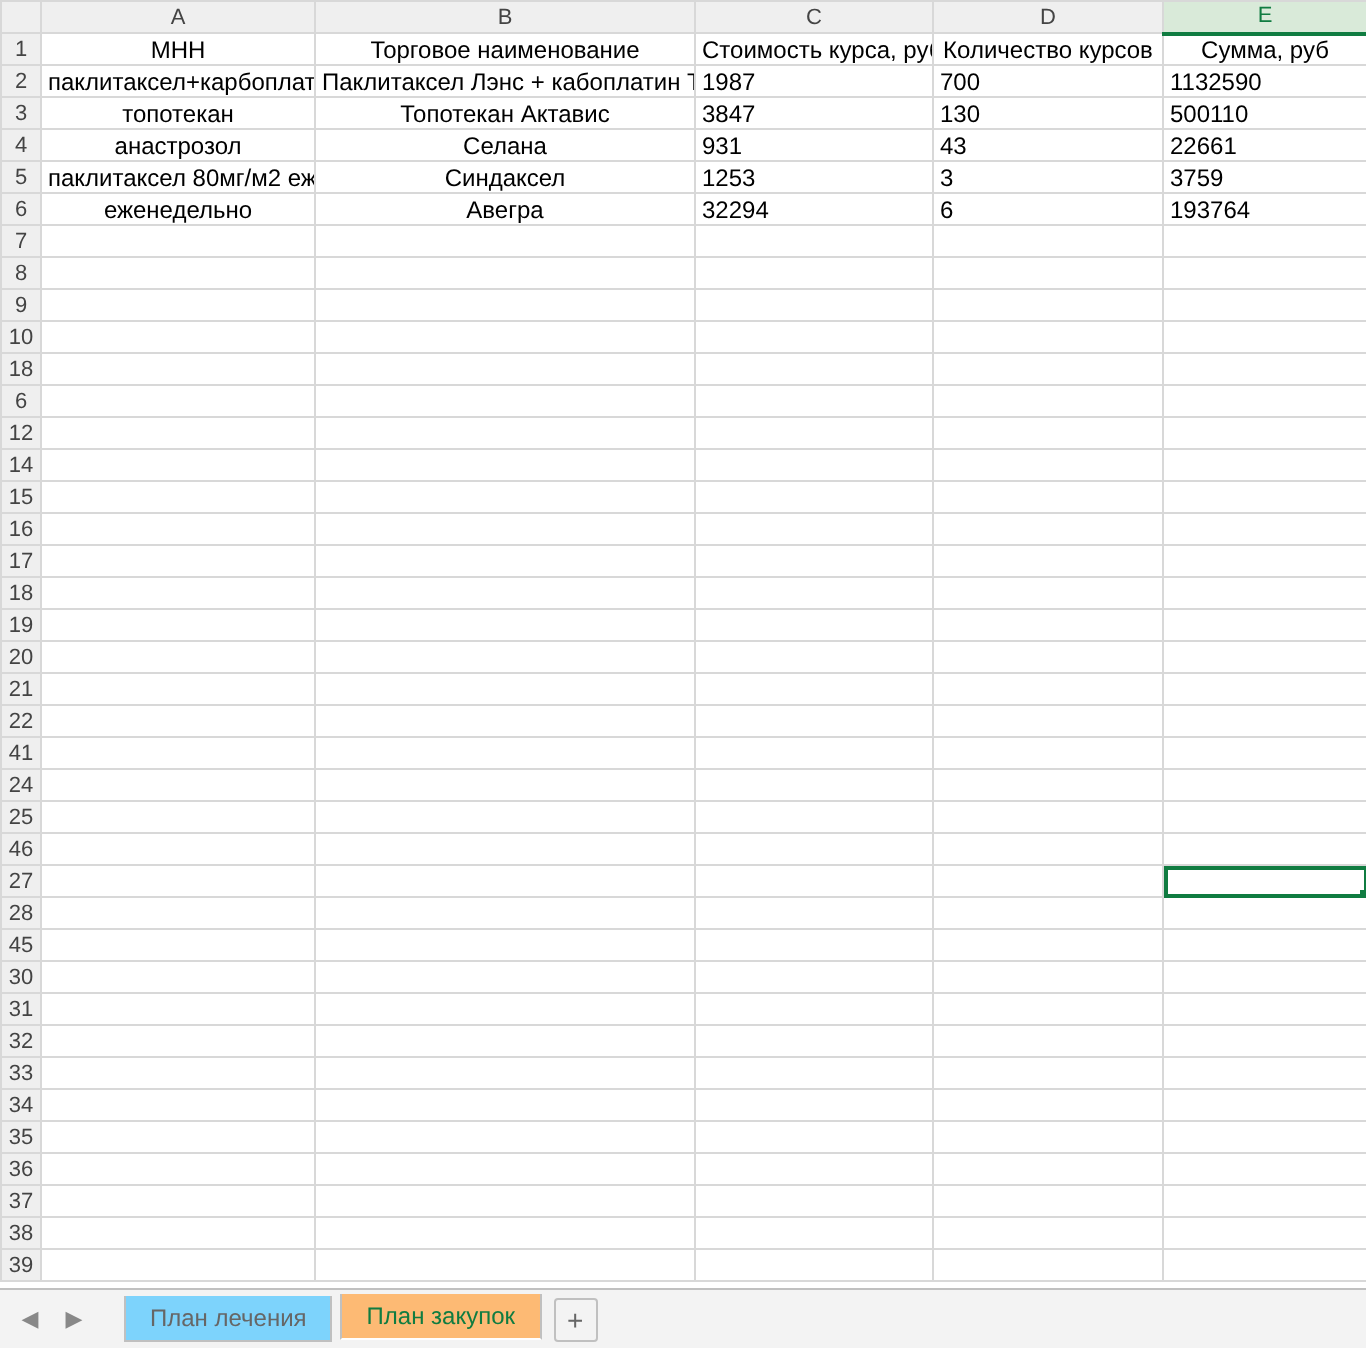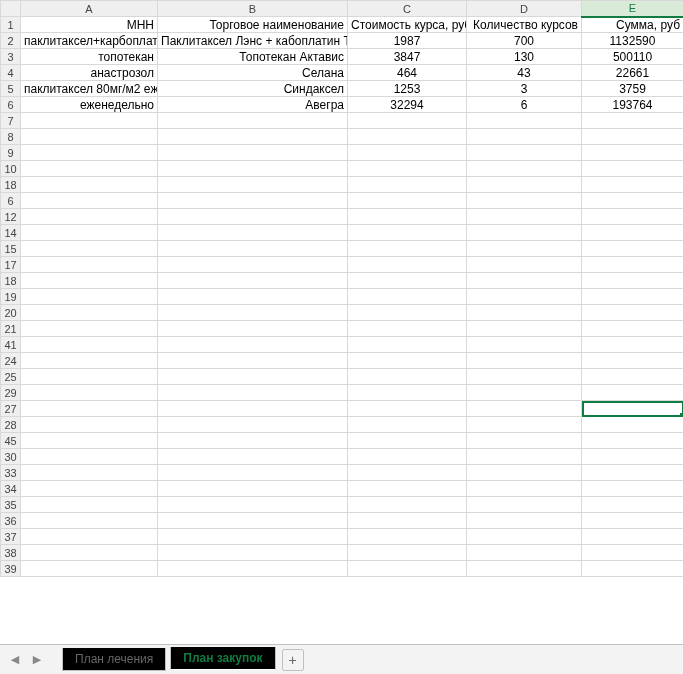--- a/index.html
+++ b/index.html
@@ -41,22 +41,22 @@
     font-size: 11px;
   }
   th.rowhdr, td.rowhdr {
     background: #efefef;
     text-align: center;
     color: #444;
     font-size: 11px;
     width: 20px;
   }
   .corner { background: #efefef; }
-  td.num { text-align: center; }
-  td.txt { text-align: right; }
+  td.num { text-align: left; }
+  td.txt { text-align: center; }
   
   th.active-col {
     background: #d9ead9;
     border-bottom: 2px solid #107c41;
     color: #107c41;
   }
   
   td.selected {
     outline: 2px solid #107c41;
     outline-offset: -2px;
@@ -85,28 +85,28 @@
     width: 18px; height: 18px;
     display: flex; align-items:center; justify-content:center;
     color: #888;
     cursor: default;
     font-size: 11px;
   }
   .tab {
     padding: 4px 12px;
     border: 1px solid #c0c0c0;
     border-top: none;
-    background: #000000;
+    background: #7dd3fc;
     color: #666;
     cursor: pointer;
   }
   .tab.active {
-    background: #000000;
+    background: #fdba74;
     color: #107c41;
-    font-weight: bold;
+    font-weight: normal;
     border-bottom: 1px solid #fff;
     position: relative;
     top: -1px;
   }
   .addtab {
     width: 22px; height: 22px;
     display:flex; align-items:center; justify-content:center;
     border: 1px solid #c0c0c0;
     border-radius: 2px;
     color:#666;
@@ -161,21 +161,21 @@
           <td class="txt">топотекан</td>
           <td class="txt">Топотекан Актавис</td>
           <td class="num">3847</td>
           <td class="num">130</td>
           <td class="num">500110</td>
         </tr>
         <tr>
           <td class="rowhdr">4</td>
           <td class="txt">анастрозол</td>
           <td class="txt">Селана</td>
-          <td class="num">464</td>
+          <td class="num">931</td>
           <td class="num">43</td>
           <td class="num">22661</td>
         </tr>
         <tr>
           <td class="rowhdr">5</td>
           <td class="txt">паклитаксел 80мг/м2 еженедельно</td>
           <td class="txt">Синдаксел</td>
           <td class="num">1253</td>
           <td class="num">3</td>
           <td class="num">3759</td>
@@ -254,20 +254,28 @@
         </tr>
         <tr>
           <td class="rowhdr">15</td>
           <td></td>
           <td></td>
           <td></td>
           <td></td>
           <td></td>
         </tr>
         <tr>
+          <td class="rowhdr">16</td>
+          <td></td>
+          <td></td>
+          <td></td>
+          <td></td>
+          <td></td>
+        </tr>
+        <tr>
           <td class="rowhdr">17</td>
           <td></td>
           <td></td>
           <td></td>
           <td></td>
           <td></td>
         </tr>
         <tr>
           <td class="rowhdr">18</td>
           <td></td>
@@ -294,20 +302,28 @@
         </tr>
         <tr>
           <td class="rowhdr">21</td>
           <td></td>
           <td></td>
           <td></td>
           <td></td>
           <td></td>
         </tr>
         <tr>
+          <td class="rowhdr">22</td>
+          <td></td>
+          <td></td>
+          <td></td>
+          <td></td>
+          <td></td>
+        </tr>
+        <tr>
           <td class="rowhdr">41</td>
           <td></td>
           <td></td>
           <td></td>
           <td></td>
           <td></td>
         </tr>
         <tr>
           <td class="rowhdr">24</td>
           <td></td>
@@ -318,21 +334,21 @@
         </tr>
         <tr>
           <td class="rowhdr">25</td>
           <td></td>
           <td></td>
           <td></td>
           <td></td>
           <td></td>
         </tr>
         <tr>
-          <td class="rowhdr">29</td>
+          <td class="rowhdr">46</td>
           <td></td>
           <td></td>
           <td></td>
           <td></td>
           <td></td>
         </tr>
         <tr>
           <td class="rowhdr">27</td>
           <td></td>
           <td></td>
@@ -351,20 +367,36 @@
         <tr>
           <td class="rowhdr">45</td>
           <td></td>
           <td></td>
           <td></td>
           <td></td>
           <td></td>
         </tr>
         <tr>
           <td class="rowhdr">30</td>
+          <td></td>
+          <td></td>
+          <td></td>
+          <td></td>
+          <td></td>
+        </tr>
+        <tr>
+          <td class="rowhdr">31</td>
+          <td></td>
+          <td></td>
+          <td></td>
+          <td></td>
+          <td></td>
+        </tr>
+        <tr>
+          <td class="rowhdr">32</td>
           <td></td>
           <td></td>
           <td></td>
           <td></td>
           <td></td>
         </tr>
         <tr>
           <td class="rowhdr">33</td>
           <td></td>
           <td></td>

